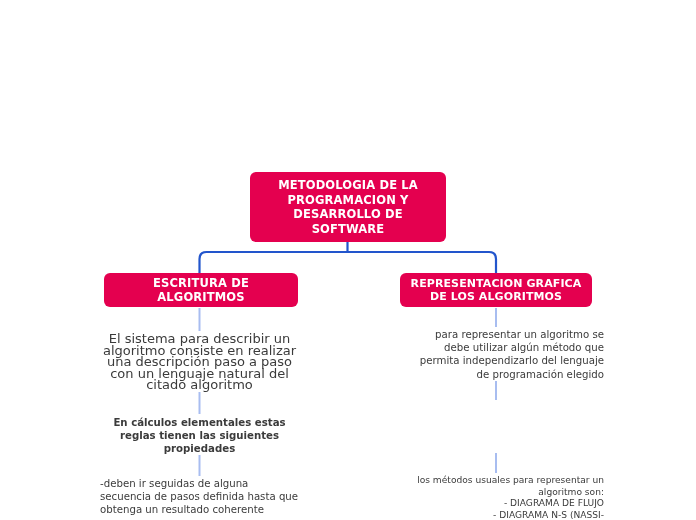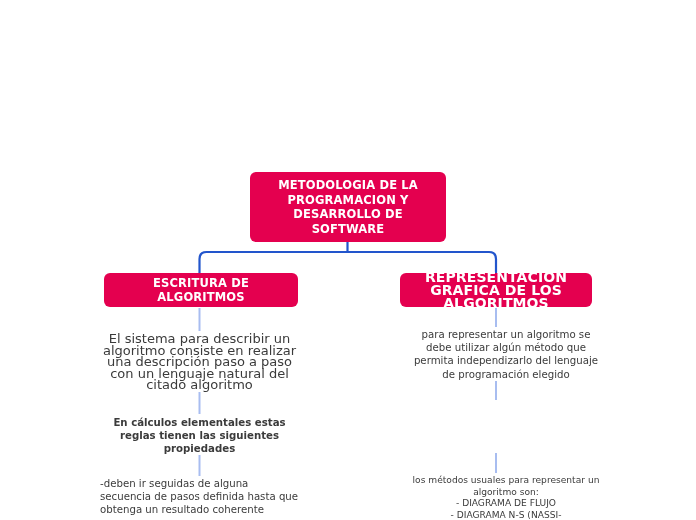--- a/index.html
+++ b/index.html
@@ -71,21 +71,21 @@
     line-height: 14.5px;
     letter-spacing: 0.15px;
     padding: 2px 4px;
   }
 
   .node-right {
     left: 400px;
     top: 273px;
     width: 192px;
     height: 34px;
-    font-size: 14px;
+    font-size: 11px;
     line-height: 13px;
     letter-spacing: 0.1px;
     padding: 2px 5px;
   }
 
   
   .leaf {
     position: absolute;
     z-index: 2;
     box-sizing: border-box;
@@ -106,21 +106,21 @@
   .leaf-l3 {
     top: 477px;
     text-align: left;
     font-size: 10.2px;
     line-height: 13.2px;
   }
 
   .leaf-r {
     left: 408px;
     width: 196px;
-    text-align: center;
+    text-align: right;
     font-size: 10.2px;
     line-height: 13.2px;
   }
 
   .leaf-r1 { top: 328px; }
   .leaf-r2 { top: 401px; }
   .leaf-r3 {
     top: 475px;
     font-size: 9.1px;
     line-height: 11.7px;

